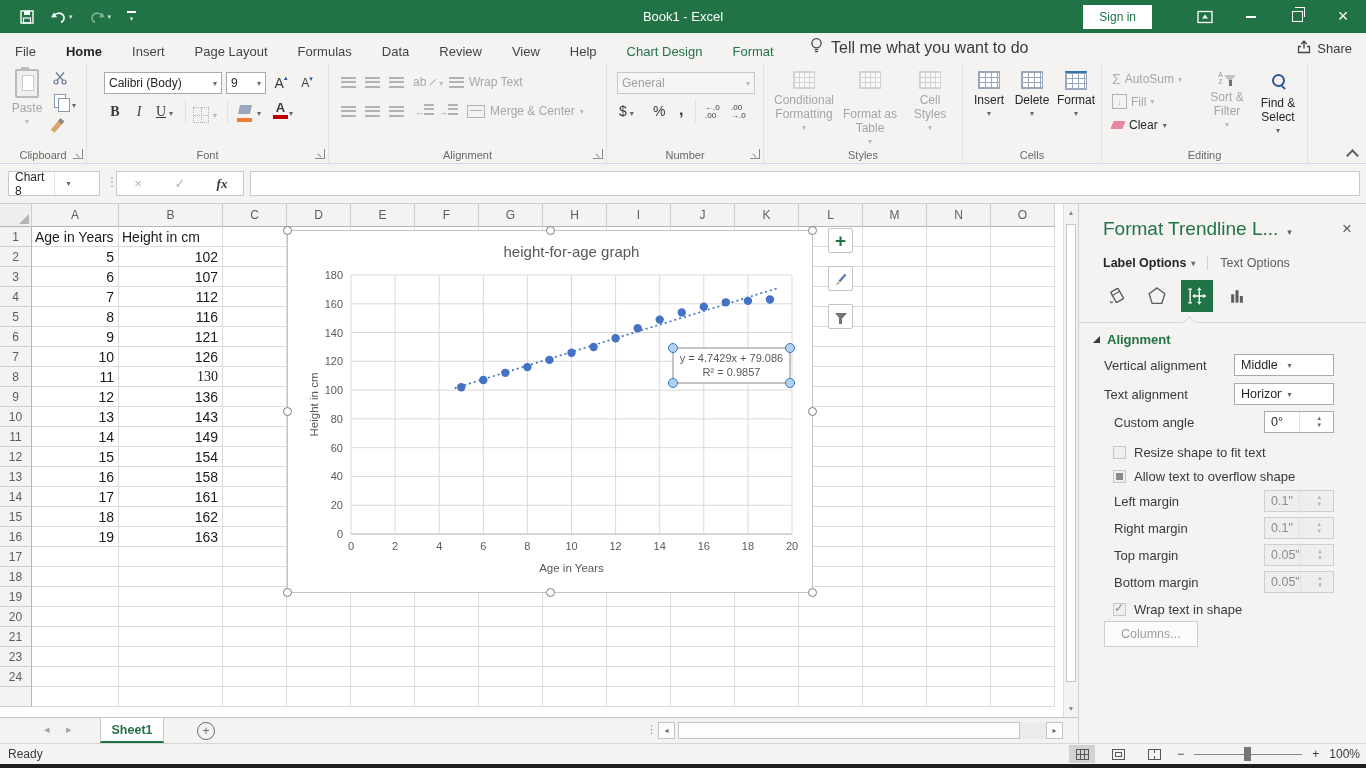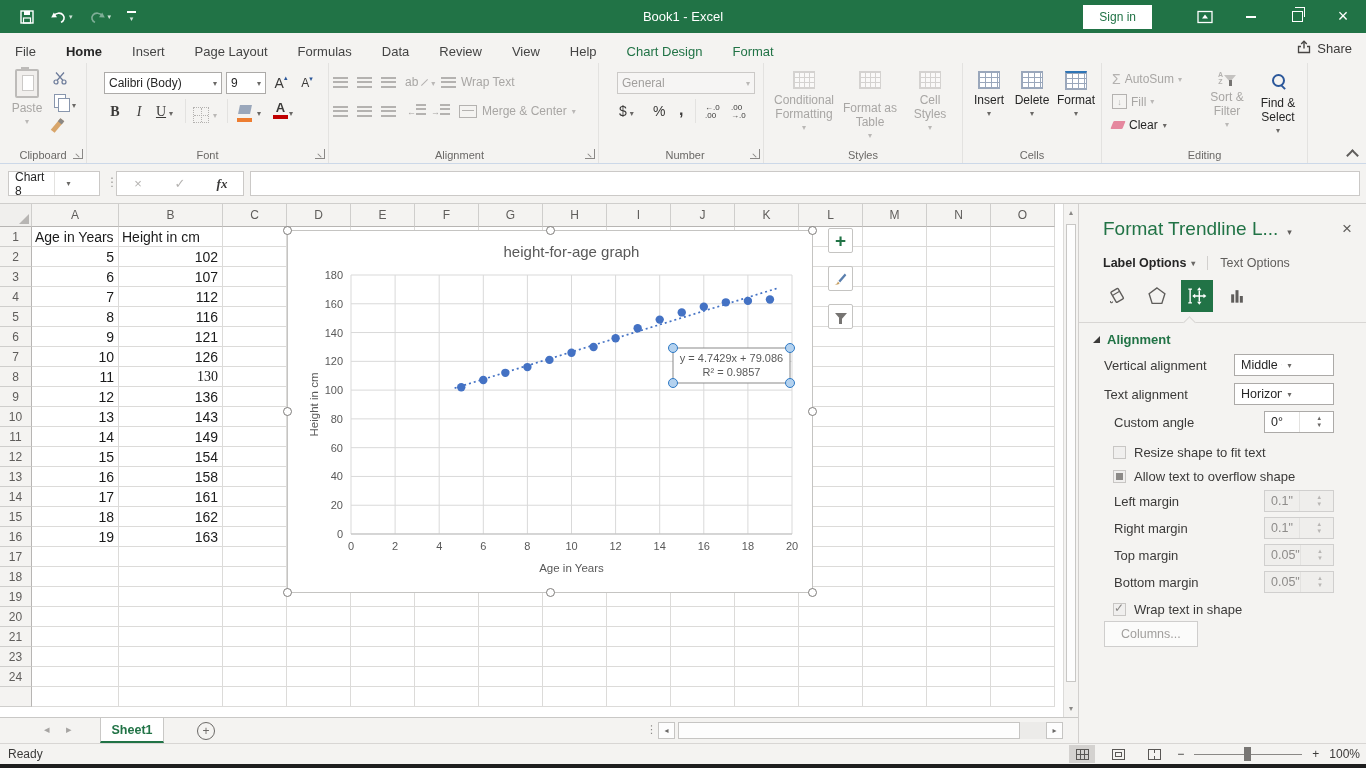--- a/index.html
+++ b/index.html
@@ -209,20 +209,27 @@
       <div class="rtab">Insert</div>
       <div class="rtab">Page Layout</div>
       <div class="rtab">Formulas</div>
       <div class="rtab">Data</div>
       <div class="rtab">Review</div>
       <div class="rtab">View</div>
       <div class="rtab">Help</div>
       <div class="rtab contextual">Chart Design</div>
       <div class="rtab contextual">Format</div>
     </div>
+  <div class="tellme abs" style="left:788px;top:33px;height:30px">
+    <span><svg width="13" height="18" viewBox="0 0 13 18">
+          <circle cx="6.5" cy="6.2" r="4.6" fill="none" stroke="#474543" stroke-width="1.3"></circle>
+          <path d="M4.7 12.6 h3.6 M5.1 14.7 h2.8" stroke="#474543" stroke-width="1.2"></path>
+        </svg></span>
+    <span>Tell me what you want to do</span>
+  </div>
   <div class="share">
     <span><svg width="14" height="14" viewBox="0 0 14 14">
           <path d="M7 1.6 v7" stroke="#474543" stroke-width="1.4" fill="none"></path>
           <path d="M4.2 4 L7 1.2 L9.8 4" fill="none" stroke="#474543" stroke-width="1.4"></path>
           <path d="M4 6.5 H1.5 v6 h11 v-6 H10" fill="none" stroke="#474543" stroke-width="1.3"></path>
         </svg></span>
     <span>Share</span>
   </div>
 
   <div class="ribbon">
@@ -272,21 +279,21 @@
         </div>
       <div class="abs" style="left:140px;top:36px;height:24px;border-left:1px solid #e3e2e0"></div>
       <div class="abs" style="left:150px;top:40px;text-align:center"><span class="fillcan"></span><span class="colorbar" style="background:#ed7d31"></span></div>
       <span class="car abs" style="left:170px;top:46px">▾</span>
       <div class="abs" style="left:186px;top:38px;text-align:center;font-size:13px;font-weight:700;color:#3b3a39;line-height:13px"><span>A</span><span class="colorbar" style="background:#c00000"></span></div>
       <span class="car abs" style="left:202px;top:46px">▾</span>
       <div class="glabel">Font</div>
       <span class="launcher"></span>
     </div>
 
-    <div class="rgroup" style="left:321px;width:278px">
+    <div class="rgroup" style="left:329px;width:278px">
       <span class="bars abs" style="left:12px;top:14px"></span>
       <span class="bars abs" style="left:36px;top:14px"></span>
       <span class="bars abs" style="left:60px;top:14px"></span>
       <div class="abs dis" style="left:84px;top:12px;font-size:12px"><span>ab</span><span style="display:inline-block;width:9px;height:1px;background:#b4b2b0;transform:rotate(-45deg);margin:0 2px 3px 2px"></span><span class="car d">▾</span></div>
       <div class="abs dis" style="left:120px;top:12px;display:flex;align-items:center;gap:5px">
           <span class="bars"></span>
           <span>Wrap Text</span>
         </div>
       <span class="bars abs" style="left:12px;top:43px"></span>
       <span class="bars abs" style="left:36px;top:43px"></span>
@@ -324,21 +331,21 @@
     </div>
 
     <div class="rgroup" style="left:764px;width:199px">
       <div class="bigbtn dis abs" style="left:8px;top:8px;width:64px">
           <span class="tblicon"></span>
           <span style="margin-top:4px">Conditional Formatting</span>
           <span class="car d">▾</span>
         </div>
       <div class="bigbtn dis abs" style="left:76px;top:8px;width:60px">
           <span class="tblicon"></span>
-          <span style="margin-top:12px">Format as Table</span>
+          <span style="margin-top:18px">Format as Table</span>
           <span class="car d">▾</span>
         </div>
       <div class="bigbtn dis abs" style="left:140px;top:8px;width:52px">
           <span class="tblicon"></span>
           <span style="margin-top:4px">Cell Styles</span>
           <span class="car d">▾</span>
         </div>
       <div class="glabel">Styles</div>
     </div>
 

